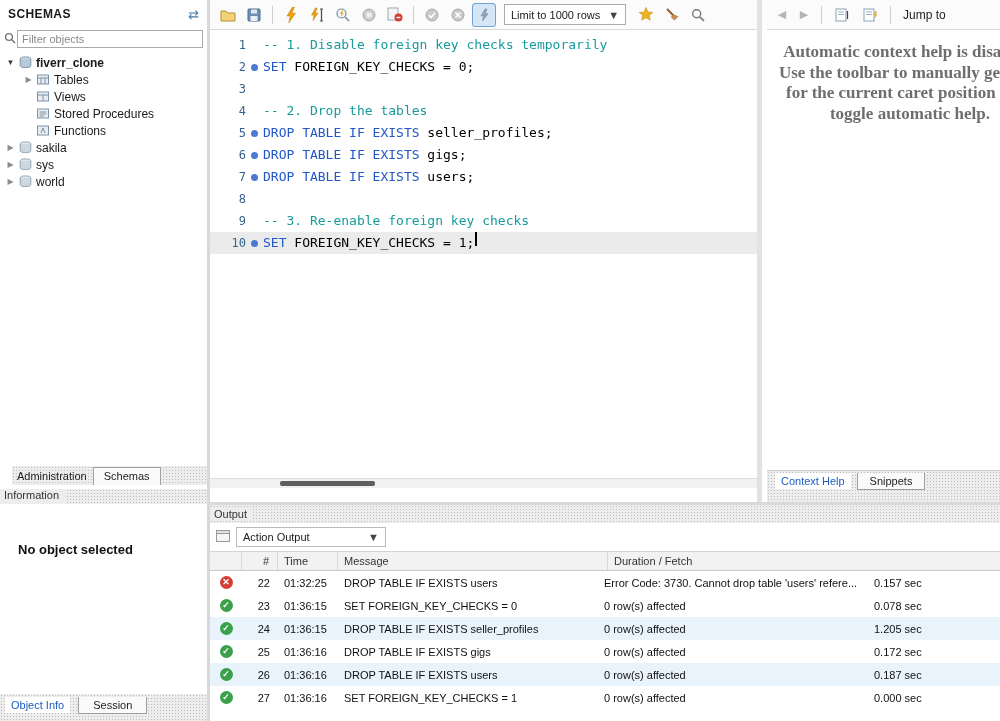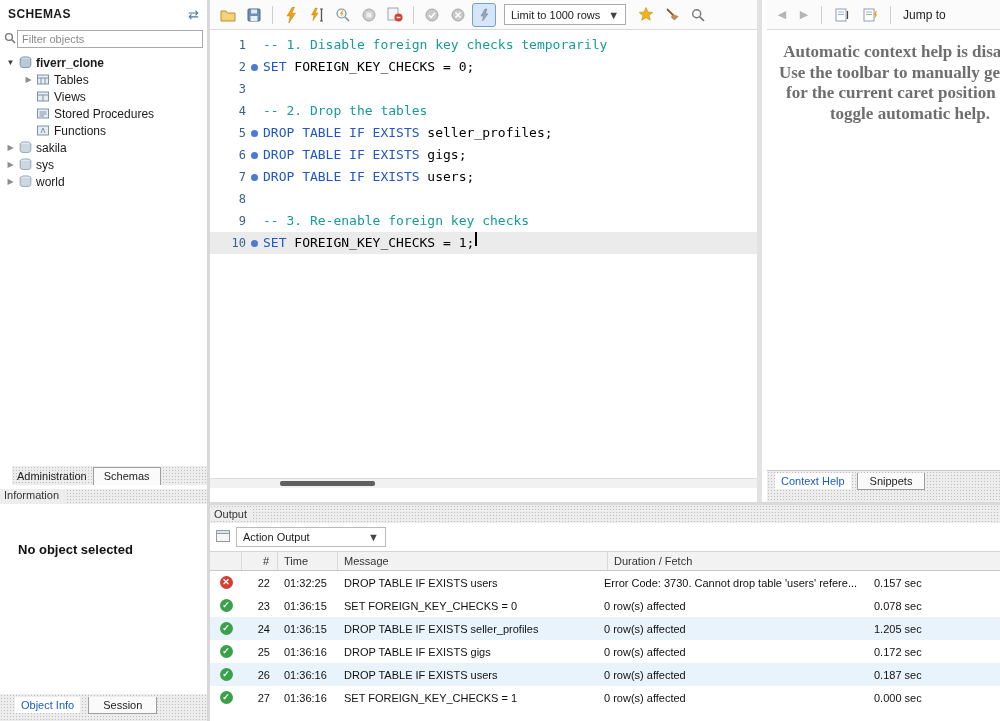--- a/index.html
+++ b/index.html
@@ -27,21 +27,21 @@
   .trow .tlabel.bold{font-weight:bold}
   .lvl0{padding-left:4px}
   .lvl1{padding-left:22px}
   .side-tabs{position:absolute;top:466px;left:12px;right:0;height:19px;display:flex;align-items:flex-end}
   .flat-tab{font-size:11px;padding:2px 6px 3px 5px;color:#222;cursor:pointer}
   .raised-tab{font-size:11px;padding:2px 10px 3px 10px;background:#fafafa;border:1px solid #9e9e9e;border-bottom:none;color:#222;cursor:pointer}
   .info-strip{position:absolute;top:489px;left:0;right:0;height:15px;display:flex;}
   .strip-label{font-size:11px;color:#333;background:#ededed;padding:0 6px 0 4px}
   .info-body{position:absolute;top:504px;left:0;right:0;bottom:27px;background:#fff}
   .no-sel{margin:38px 0 0 18px;font-weight:bold;font-size:13px;color:#111}
-  .bottom-tabs{position:absolute;left:0;right:0;bottom:0;height:27px;display:flex;align-items:flex-start;gap:8px;padding:3px 0 0 15px}
+  .bottom-tabs{position:absolute;left:0;right:0;bottom:0;height:27px;display:flex;align-items:flex-start;gap:8px;padding:3px 0 0 5px}
   .link-tab{font-size:11px;color:#1b5cc4;background:#fff;padding:2px 6px;cursor:pointer}
   .bottom-tabs .raised-tab{border-top:none;border-bottom:1px solid #9e9e9e;padding:2px 14px}
 
   
   .editor-pane{position:absolute;left:210px;top:0;width:552px;height:502px;border-right:5px solid #e2e2e2;background:#fff}
   .toolbar{height:30px;background:#fbfbfb;border-bottom:1px solid #d9d9d9;display:flex;align-items:center;padding:0 6px;gap:2px}
   .tbtn{width:24px;height:24px;display:flex;align-items:center;justify-content:center;border-radius:3px;cursor:pointer;flex:0 0 auto}
   .tbtn.hl{background:#d6e6f7;border:1px solid #6ea3d8}
   .limit-dd{height:21px;border:1px solid #ababab;background:#fff;display:flex;align-items:center;gap:8px;padding:0 6px;margin:0 6px;cursor:pointer;flex:0 0 auto}
   .limit-dd span{font-size:11px;white-space:nowrap}

